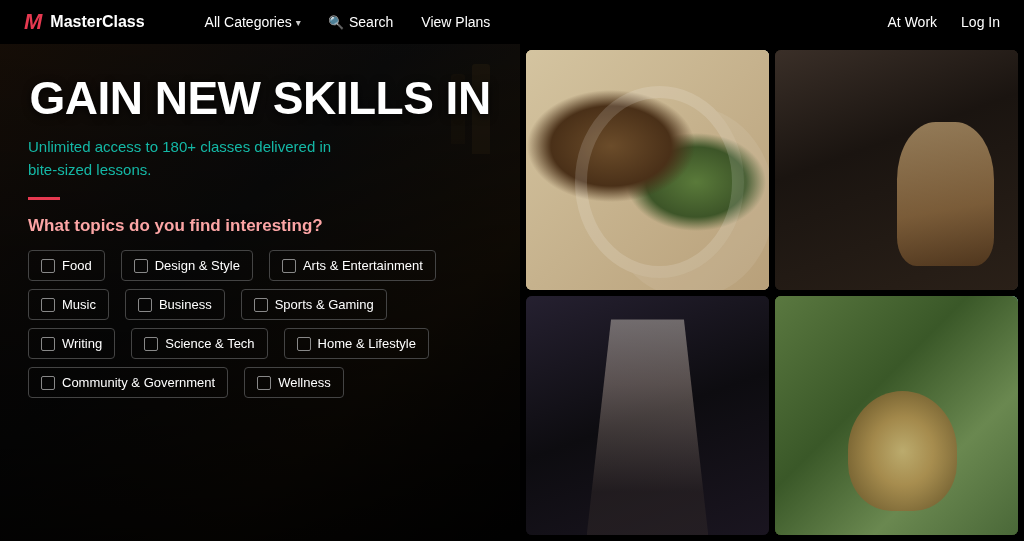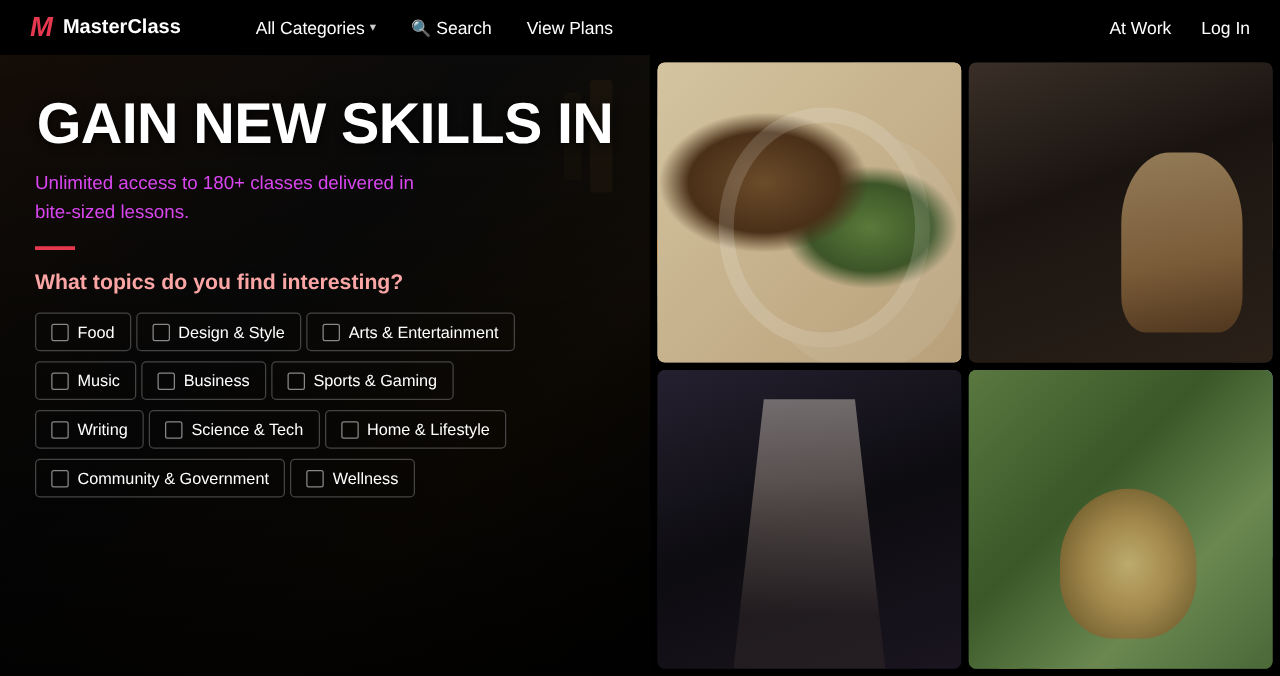--- a/index.html
+++ b/index.html
@@ -130,21 +130,21 @@
       line-height: 1.05;
       text-transform: uppercase;
       letter-spacing: -0.5px;
       margin-bottom: 14px;
       text-shadow: 0 2px 8px rgba(0,0,0,0.8);
       text-align: center;
     }
     .hero-subtitle {
       font-size: 15px;
       font-weight: 400;
-      color: #d946ef;
+      color: #14b8a6;
       line-height: 1.5;
       max-width: 320px;
       margin-bottom: 16px;
     }
     .divider-red {
       width: 32px;
       height: 3px;
       background: #e63950;
       margin-bottom: 16px;
     }
@@ -154,21 +154,21 @@
       color: #fca5a5;
       margin-bottom: 14px;
     }
     .topics-grid {
       display: flex;
       flex-direction: column;
       gap: 8px;
     }
     .topics-row {
       display: flex;
-      gap: 4px;
+      gap: 16px;
       flex-wrap: nowrap;
     }
     .topic-chip {
       display: flex;
       align-items: center;
       gap: 7px;
       border: 1px solid #444;
       border-radius: 4px;
       padding: 7px 12px;
       font-size: 13px;

